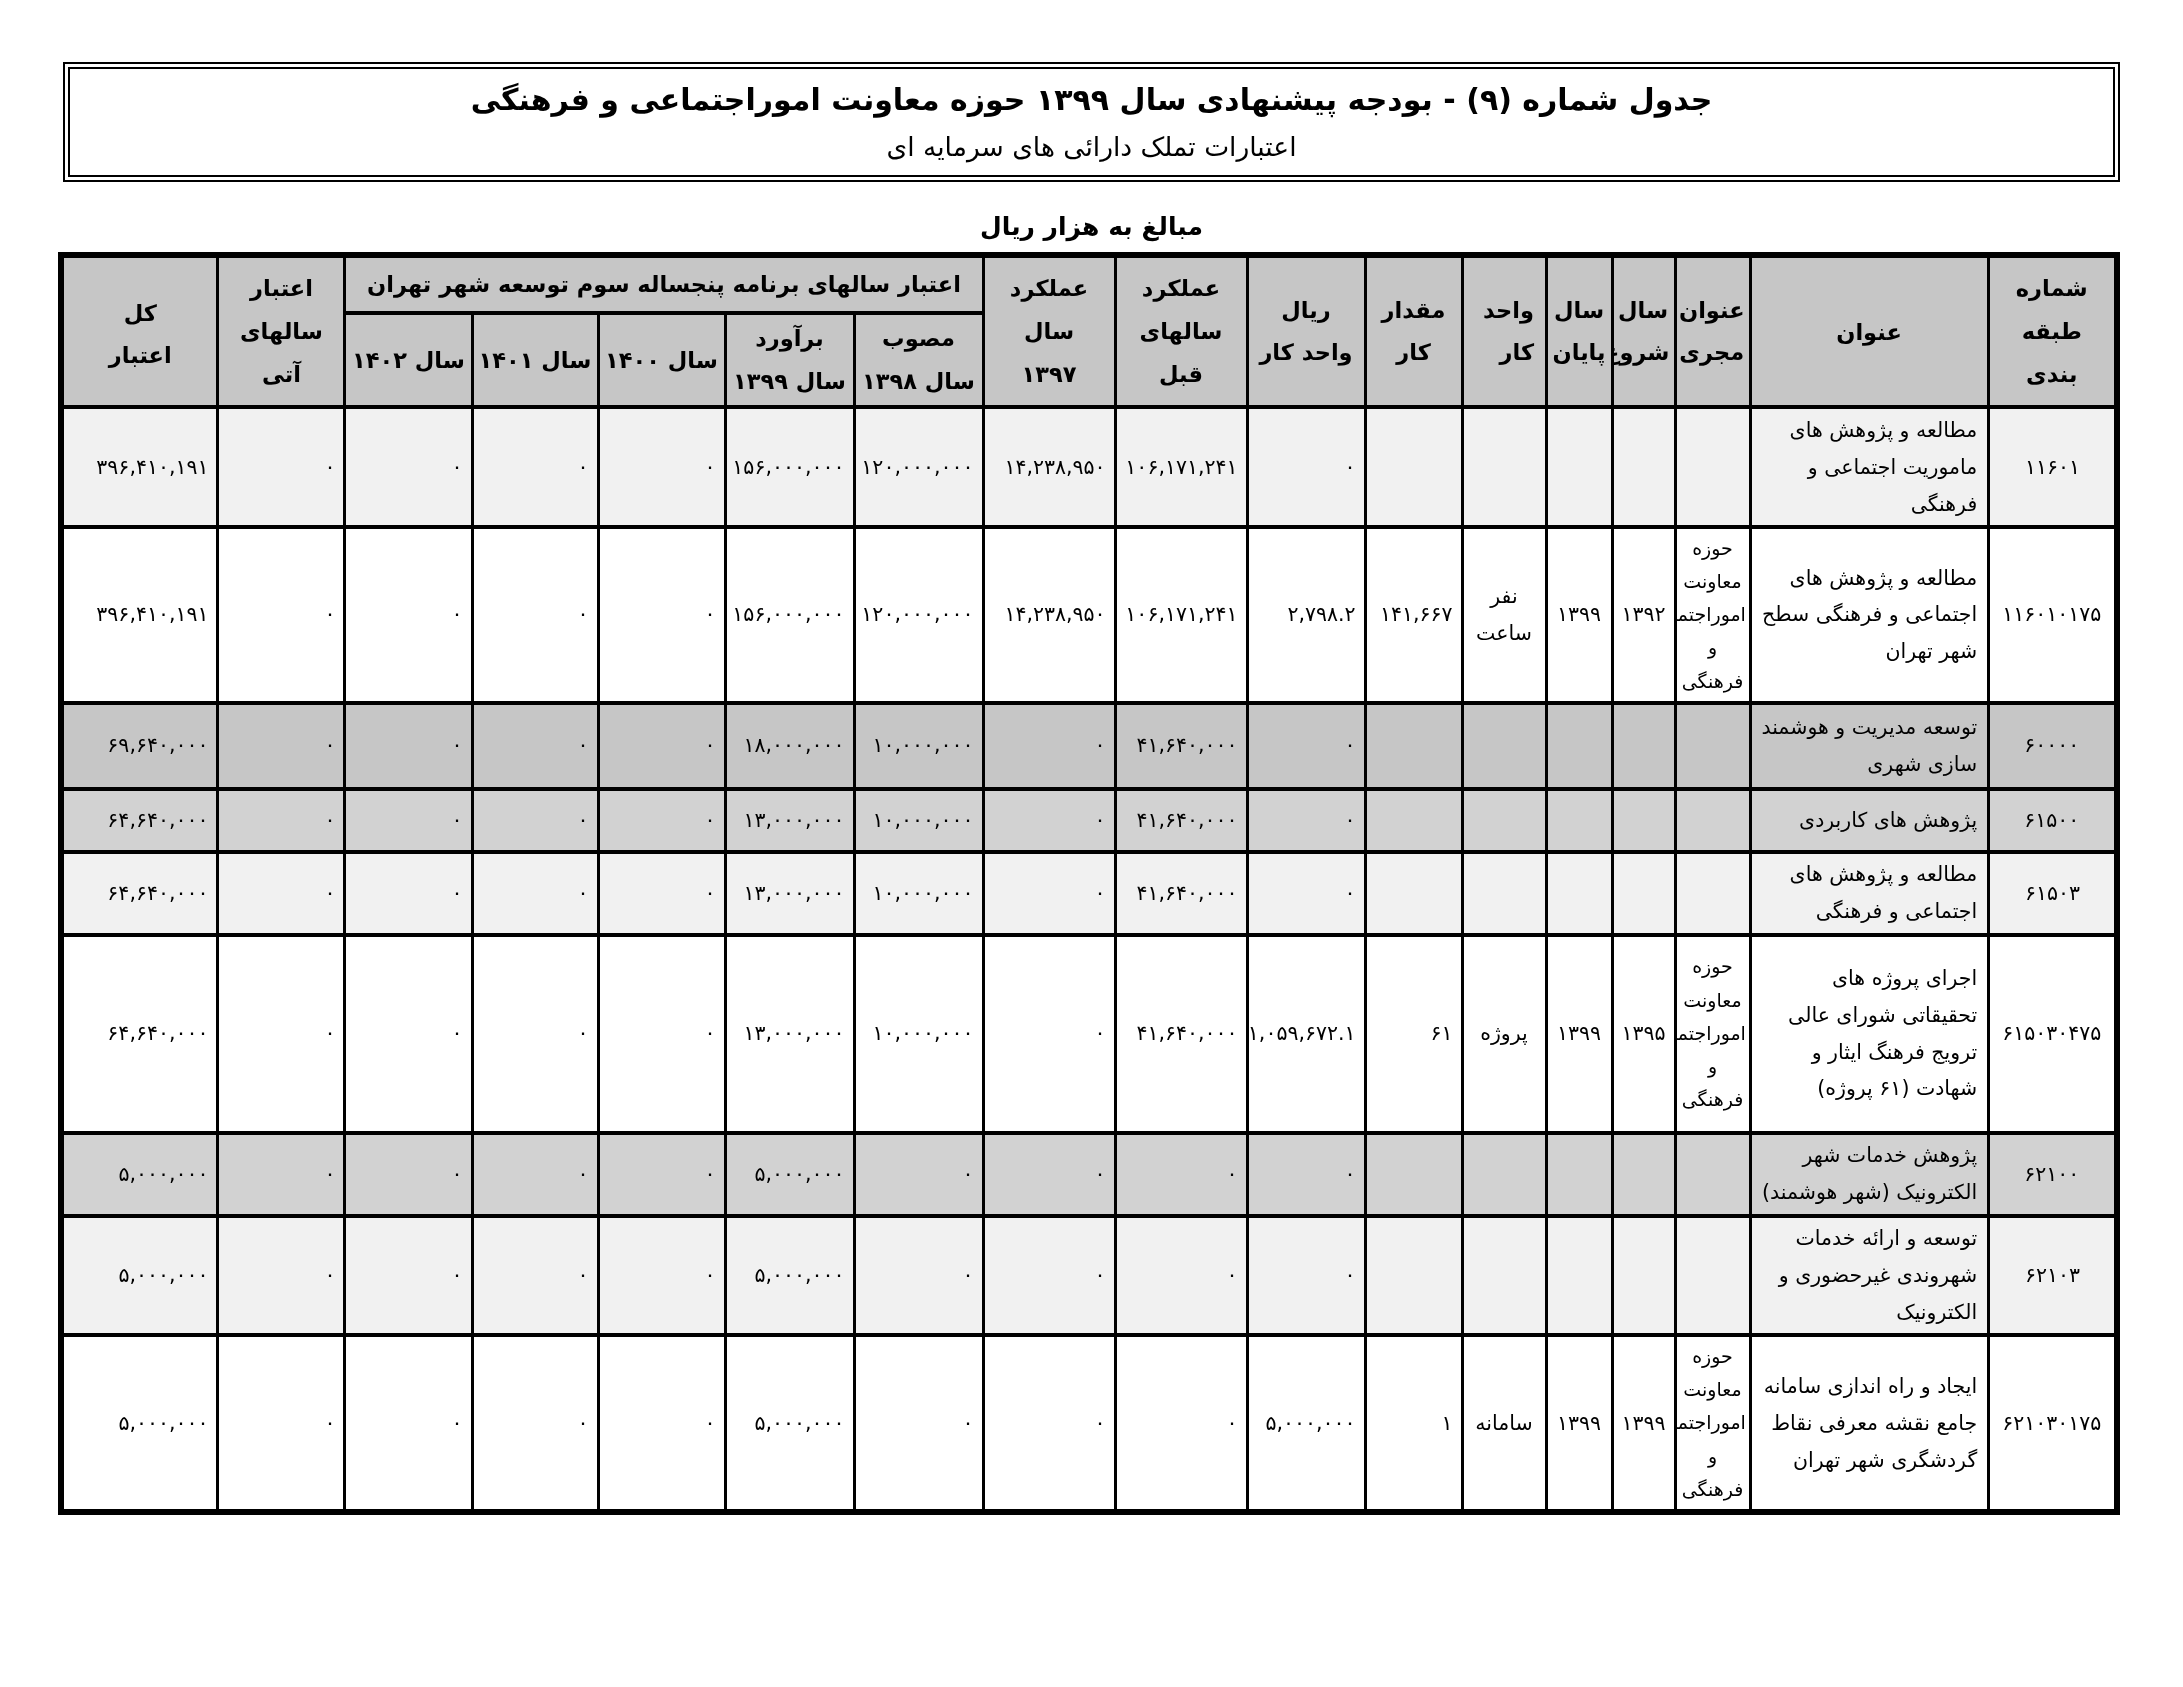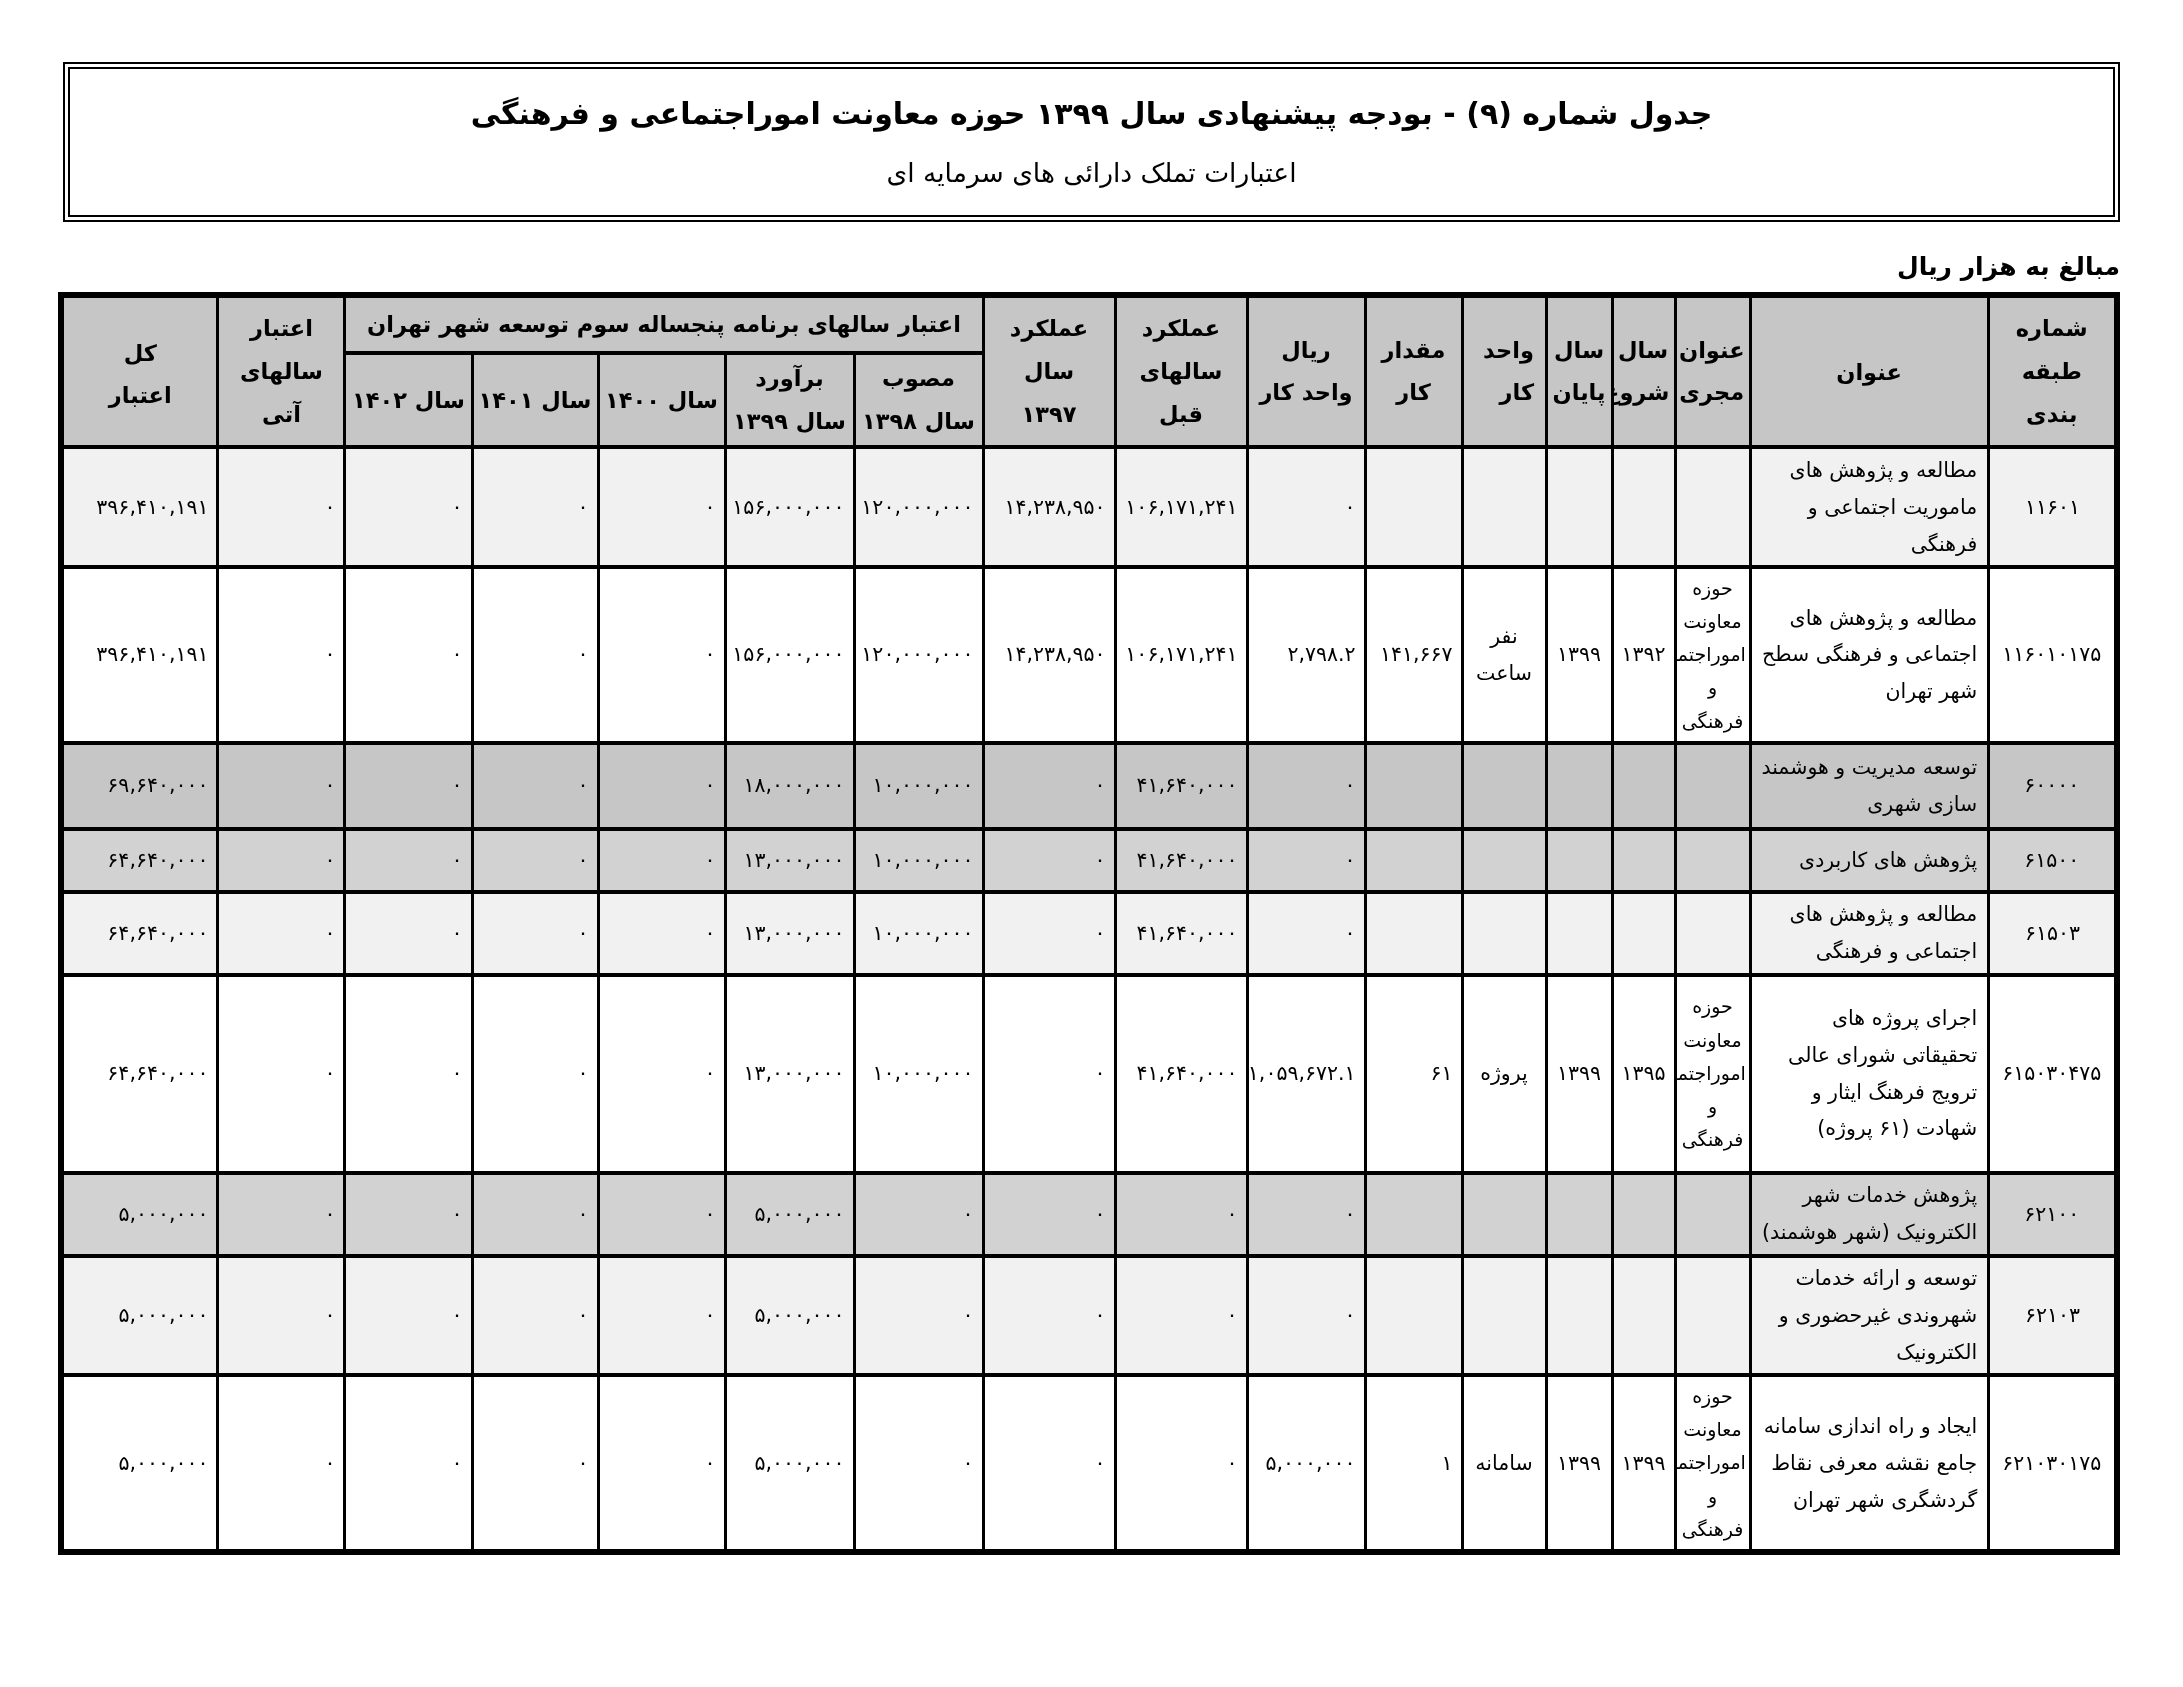--- a/index.html
+++ b/index.html
@@ -16,30 +16,30 @@
     width:2183px;height:1687px;
     background:#ffffff;
     font-family:"DejaVu Sans", sans-serif;
     color:#000;
     direction:rtl;
   }
   .sheet{padding:0 63px;}
   .title-box{
     margin-top:62px;
     border:7.3px double var(--border-c);
-    height:160px;
+    height:120px;
     display:flex;flex-direction:column;justify-content:space-evenly;align-items:center;
     text-align:center;
   }
   .title-line1{font-size:30px;font-weight:bold;}
   .title-line2{font-size:26.5px;font-weight:normal;}
   .unit-note{
     margin-top:30px;
     font-size:25px;font-weight:bold;
-    text-align:right;
+    text-align:center;
   }
   table.budget{
     margin-top:10.6px;
     border-collapse:collapse;
     table-layout:fixed;
     width:2058px;
     border:6.6px solid var(--border-c);
   }
   th,td{
     border:3.3px solid var(--border-c);

